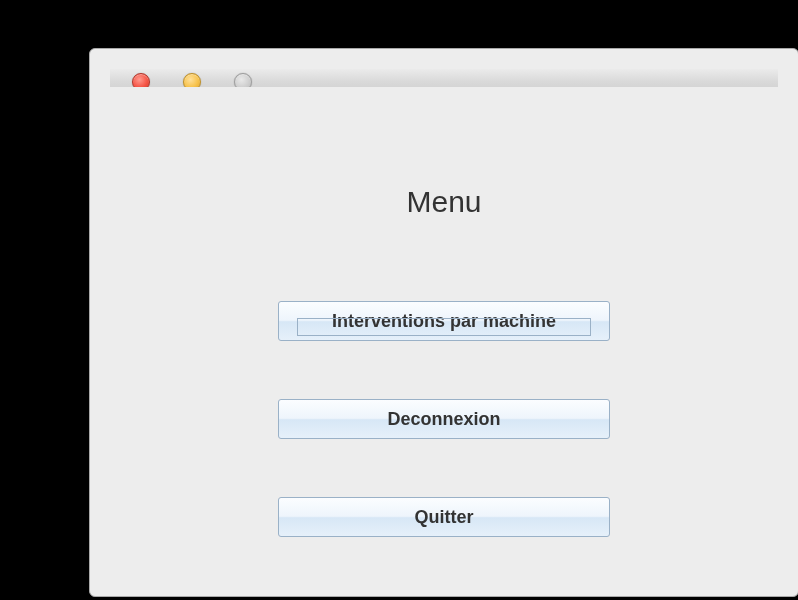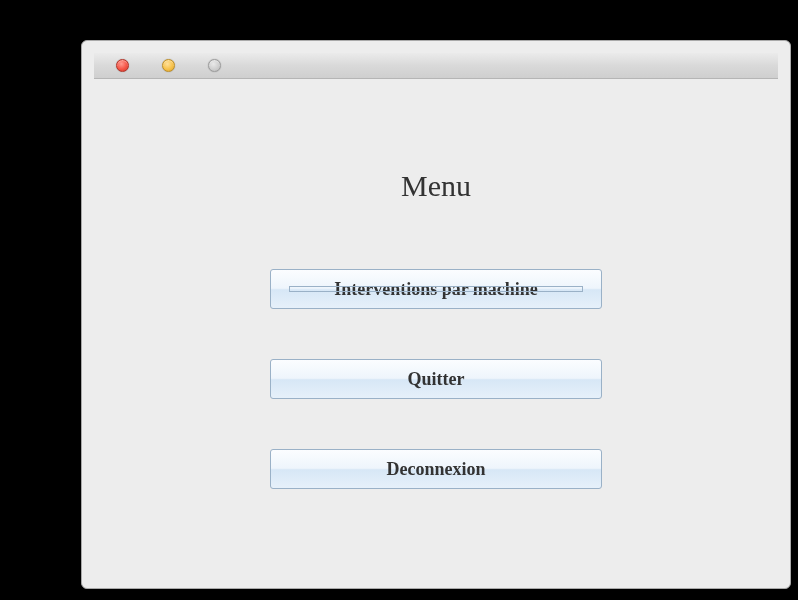--- a/index.html
+++ b/index.html
@@ -1,19 +1,18 @@
 <!DOCTYPE html>
 <html><head>
   <meta charset="utf-8">
   <style>
     * {
       box-sizing: border-box;
       margin: 12px;
-      padding: 0;
-      font-family: Liberation Serif, serif;
+      padding: 8px;
     }
     body {
       background: #000;
       width: 798px;
       height: 600px;
       position: relative;
       font-family: "Lucida Grande", "Helvetica Neue", Arial, sans-serif;
     }
     .window {
       position: absolute;
@@ -68,21 +67,21 @@
     }
     .menu-title {
       font-size: 30px;
       font-weight: 400;
       color: #333;
       margin-bottom: 42px;
     }
     .menu-buttons {
       display: flex;
       flex-direction: column;
-      gap: 26px;
+      gap: 34px;
       align-items: flex-end;
     }
     .menu-button {
       width: 332px;
       height: 40px;
       background: linear-gradient(to bottom, #fbfdff 0%, #eef5fc 48%, #d7e7f6 52%, #e6f0fa 100%);
       border: 1px solid #9ab1c7;
       border-radius: 3px;
       font-size: 18px;
       font-weight: bold;
@@ -114,20 +113,20 @@
     <div class="traffic-light tl-max"></div>
   </div>
   <div class="content">
     <div class="menu-title">Menu</div>
     <div class="menu-buttons">
       <button class="menu-button">
         <span class="focus-inner"></span>
         <span>Interventions par machine</span>
       </button>
       <button class="menu-button">
-        <span>Quitter</span>
+        <span>Deconnexion</span>
       </button>
       <button class="menu-button">
-        <span>Deconnexion</span>
+        <span>Quitter</span>
       </button>
     </div>
   </div>
 </div>
 
 </body></html>

